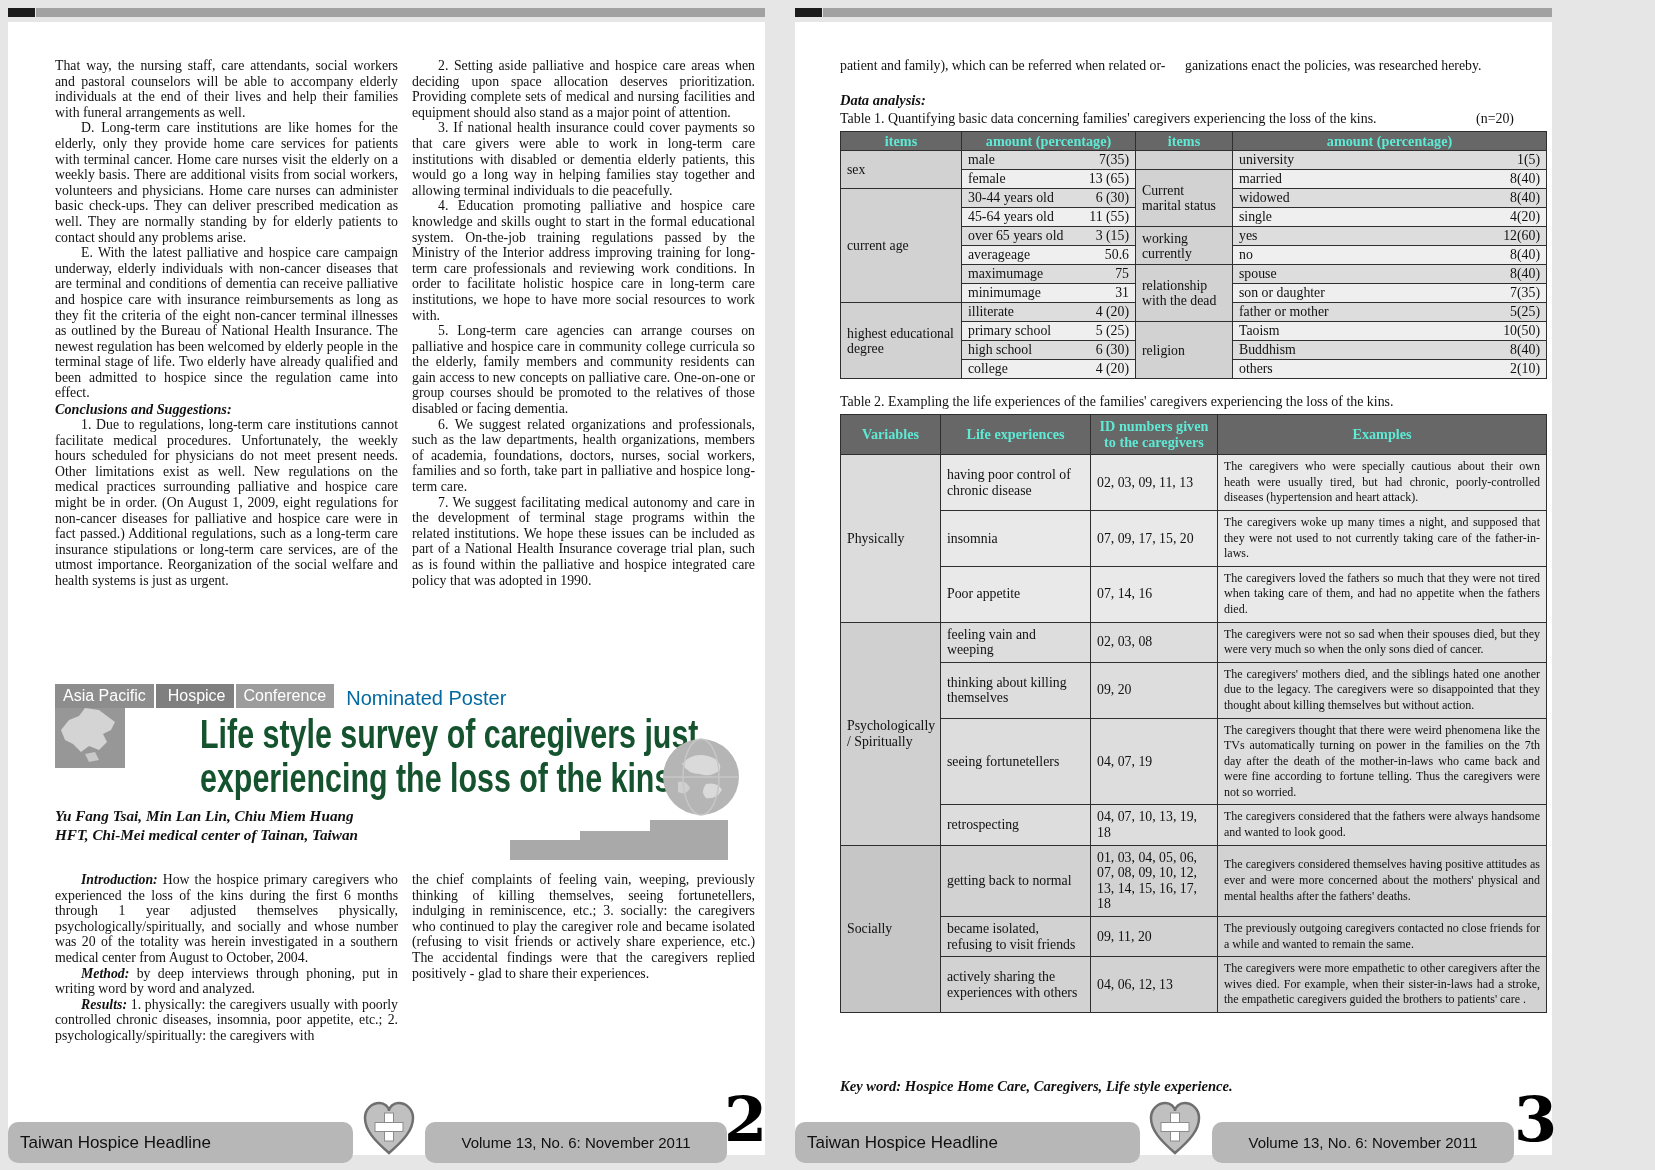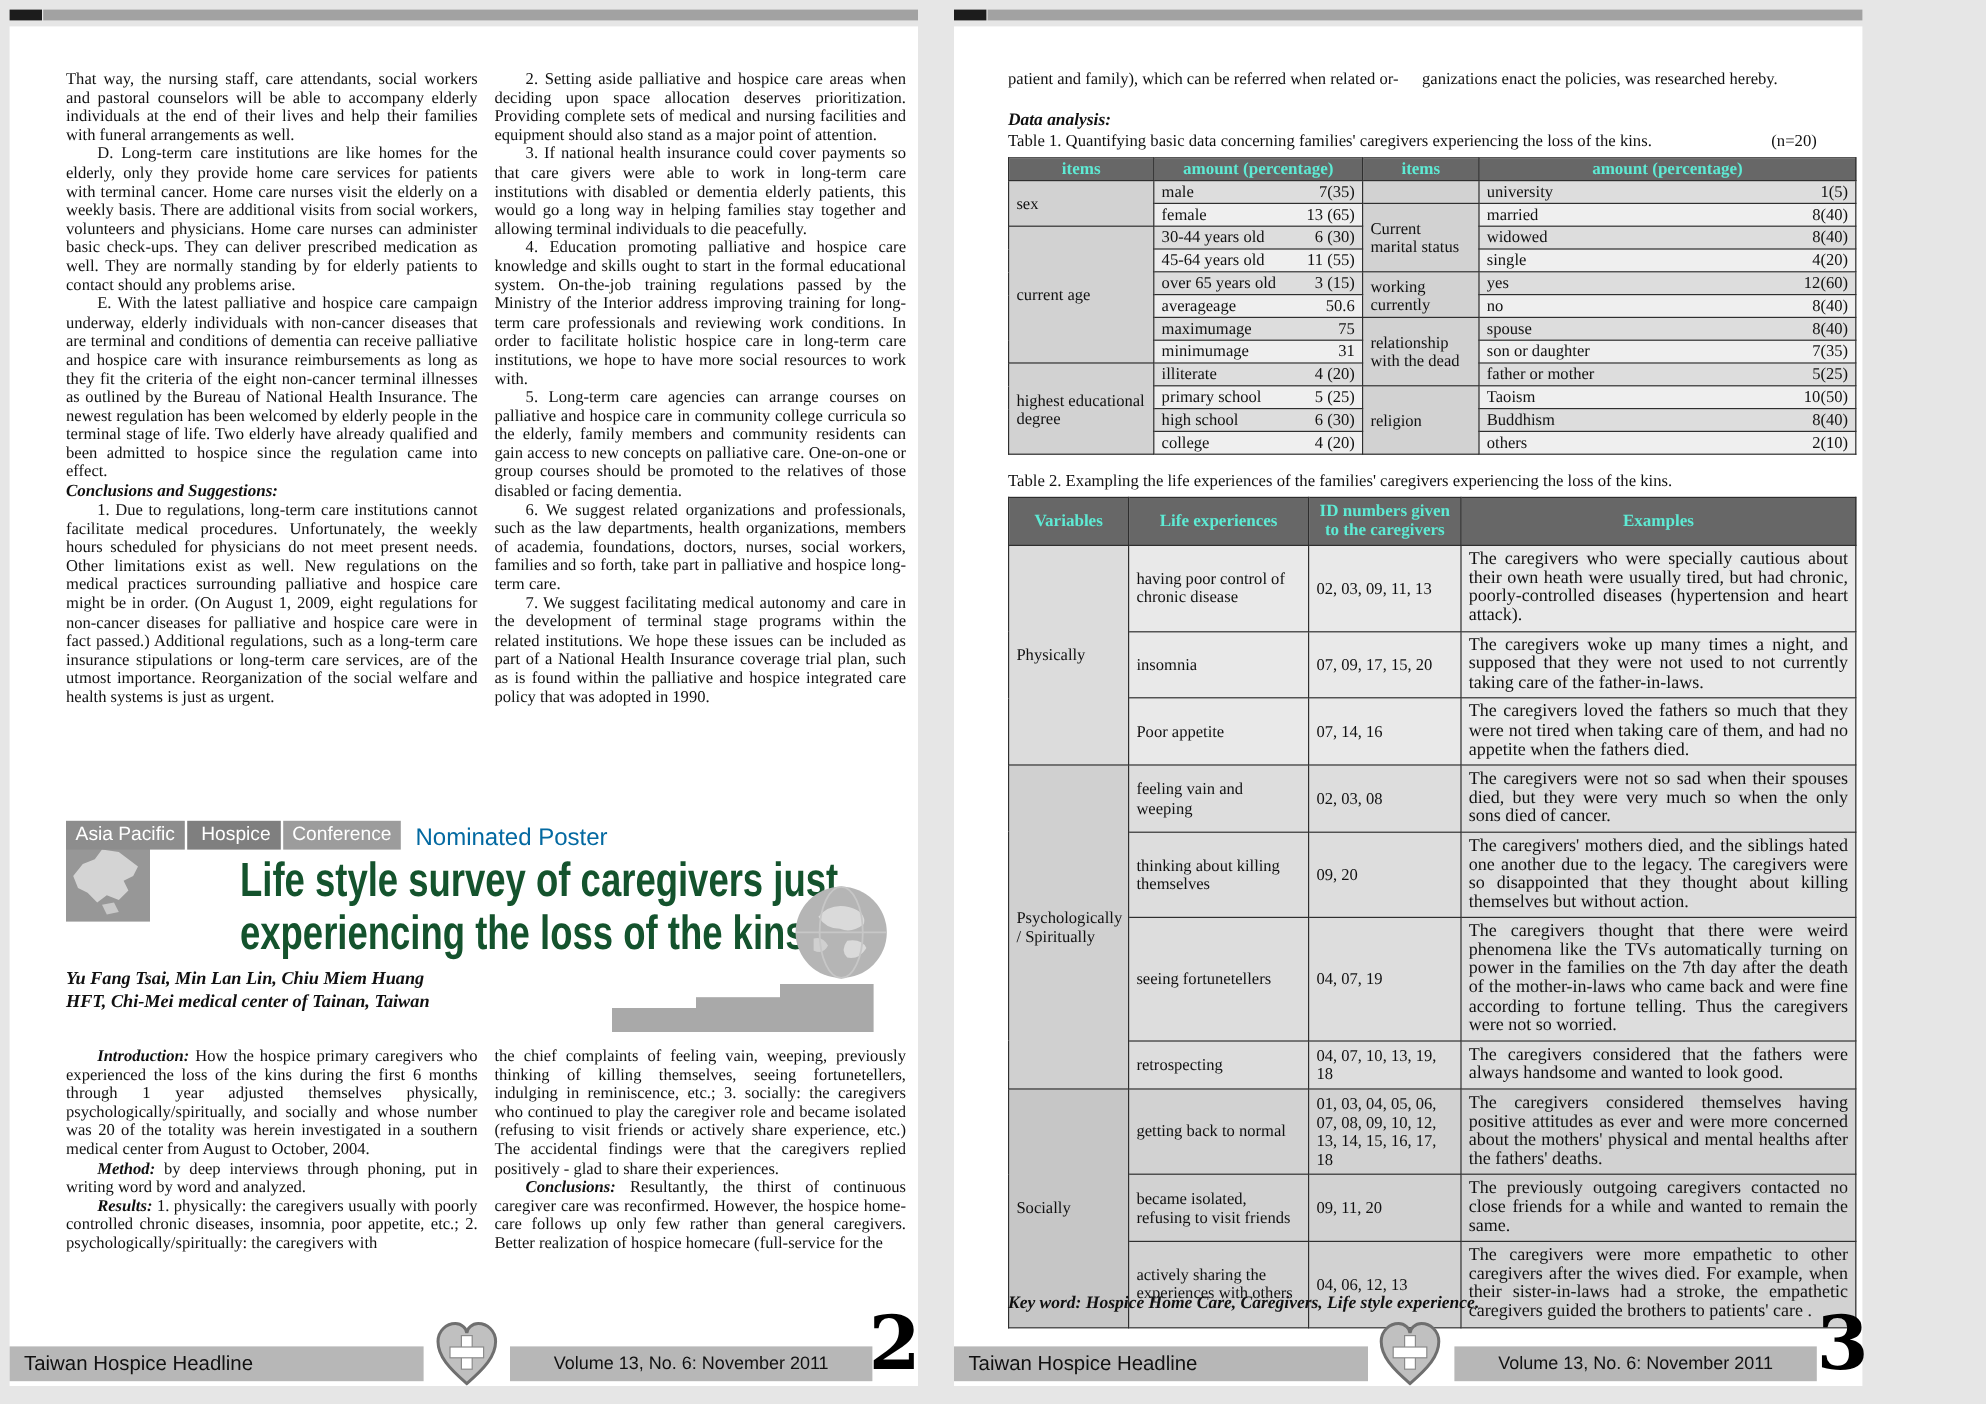--- a/index.html
+++ b/index.html
@@ -52,28 +52,28 @@
   #t1 { left:840px; top:131px; width:706px; }
   #t1 td { height:19px; padding:0 6px; }
   #t1 .grp { background:#d2d2d2; vertical-align:middle; line-height:15px; }
   #t1 .kv  { }
   #t1 .kv .cell { display:flex; justify-content:space-between; align-items:center; }
   #t1 tr.ev td.kv { background:#dddddd; }
   #t1 tr.od td.kv { background:#efefef; }
 
   #t2 { left:840px; top:414px; width:706px; }
   #t2 td { padding:4px 6px; line-height:15.6px; }
-  #t2 .xmp { text-align:justify; font-size:15px; }
+  #t2 .xmp { text-align:justify; font-size:12px; }
   #t2 .g0 td { background:#e9e9e9; } #t2 td.v0 { background:#dcdcdc; }
   #t2 .g1 td { background:#dddddd; } #t2 td.v1 { background:#d0d0d0; }
   #t2 .g2 td { background:#d2d2d2; } #t2 td.v2 { background:#c6c6c6; }
 
   
-  .fbar { position:absolute; top:1122px; height:29px; background:#b7b7b7; display:flex; align-items:center;
-          font-family:"Liberation Sans", sans-serif; color:#101010; }
+  .fbar { position:absolute; top:1122px; height:41px; background:#b7b7b7; display:flex; align-items:center;
+          font-family:"Liberation Sans", sans-serif; color:#101010;border-radius:10px; }
   .fbrand { padding-left:12px; font-size:17px; }
   .fissue { justify-content:center; font-size:15px; }
   .pagenum { position:absolute; top:1090px; font-family:"DejaVu Serif", serif; font-weight:bold;
              font-size:62px; line-height:60px; color:#000; }
   .heart { position:absolute; top:1100px; }
 </style>
 </head>
 <body>
 
 <div class="page" id="pageL"></div>
@@ -137,21 +137,20 @@
 </svg>
 
 <div class="cols art" style="left:55px; top:872px; width:700px; height:245px;">
   <div class="col">
     <p class="ind"><span class="lbl">Introduction:</span> <span>How the hospice primary caregivers who experienced the loss of the kins during the first 6 months through 1 year adjusted themselves physically, psychologically/spiritually, and socially and whose number was 20 of the totality was herein investigated in a southern medical center from August to October, 2004.</span></p>
     <p class="ind"><span class="lbl">Method:</span> <span>by deep interviews through phoning, put in writing word by word and analyzed.</span></p>
     <p class="ind"><span class="lbl">Results:</span> <span>1. physically: the caregivers usually with poorly controlled chronic diseases, insomnia, poor appetite, etc.; 2. psychologically/spiritually: the caregivers with</span></p>
   </div>
   <div class="col">
     <p>the chief complaints of feeling vain, weeping, previously thinking of killing themselves, seeing fortunetellers, indulging in reminiscence, etc.; 3. socially: the caregivers who continued to play the caregiver role and became isolated (refusing to visit friends or actively share experience, etc.) The accidental findings were that the caregivers replied positively - glad to share their experiences.</p>
-    <p class="ind"><span class="lbl">Conclusions:</span> <span>Resultantly, the thirst of continuous caregiver care was reconfirmed. However, the hospice home-care follows up only few rather than general caregivers. Better realization of hospice homecare (full-service for the</span></p>
   </div>
 </div>
 
 <div class="rp-topline">
   <span class="s1">patient and family), which can be referred when related or-</span>
   <span class="s2">ganizations enact the policies, was researched hereby.</span>
 </div>
 <div class="da-head">Data analysis:</div>
 <div class="t1cap">
   <span>Table 1. Quantifying basic data concerning families' caregivers experiencing the loss of the kins.</span>

